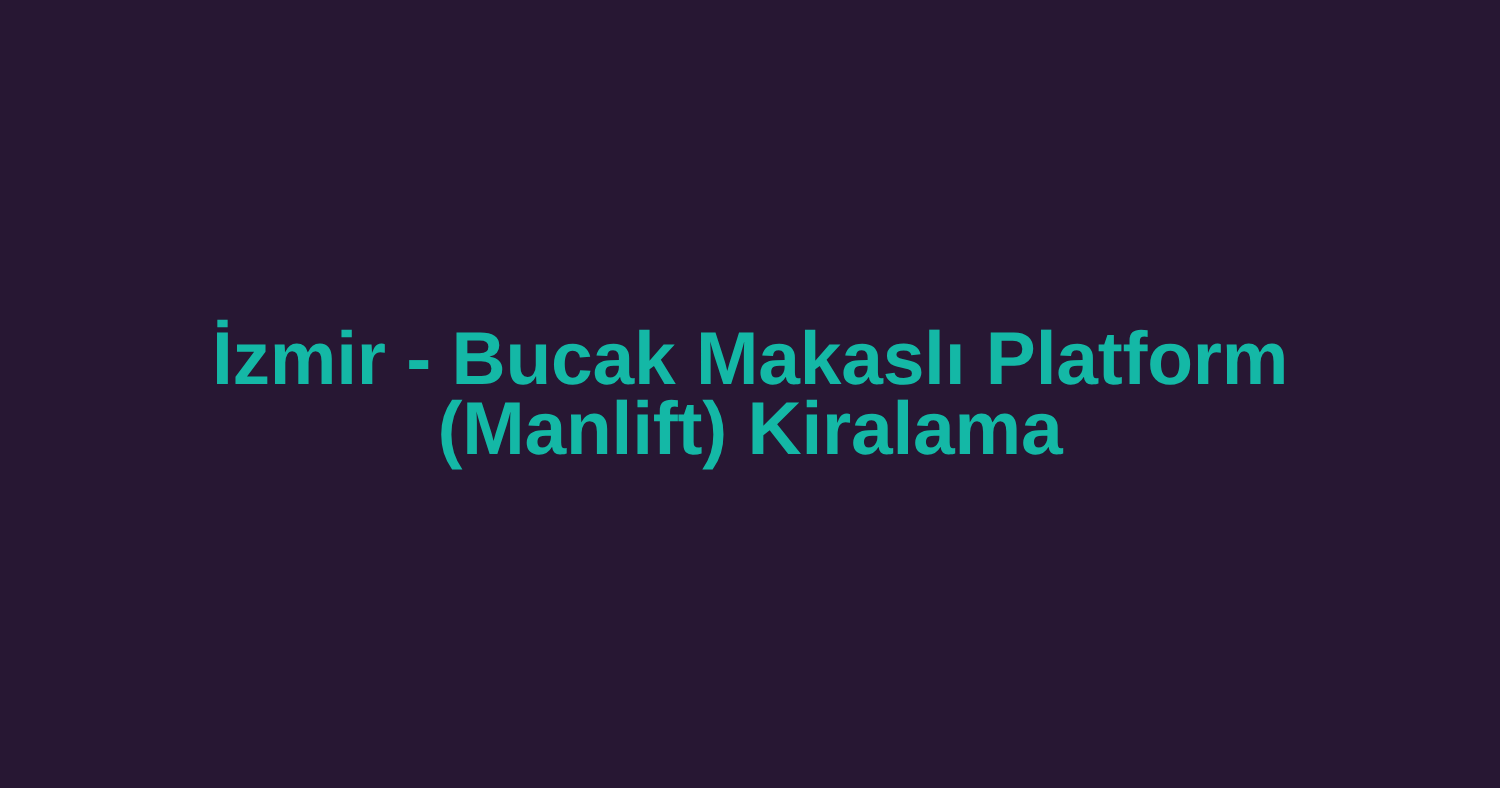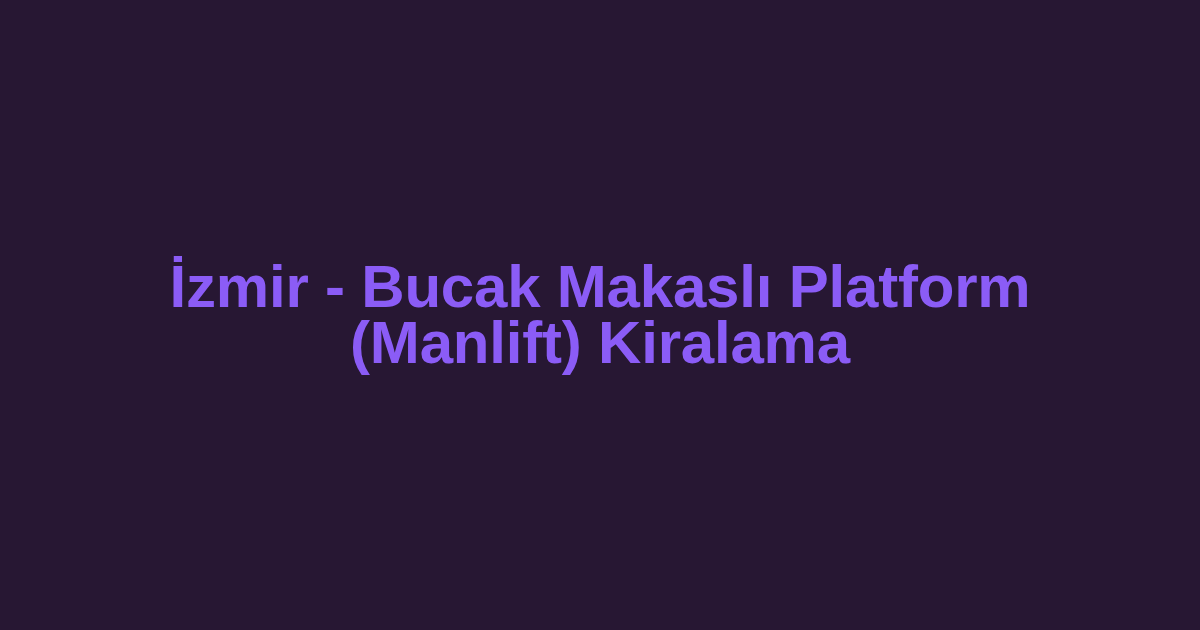--- a/index.html
+++ b/index.html
@@ -47,16 +47,16 @@
     text-align: center;
     white-space: pre-line;
     word-wrap: break-word;
   }
 </style>
 </head>
 <body>
 
 <div class="og-card" style="background-color: rgb(39, 23, 51);">
   <div class="og-card__inner">
-    <h1 class="og-card__title" style="color: #8b5cf6;">İzmir - Bucak Makaslı Platform
+    <h1 class="og-card__title" style="color: #14b8a6;">İzmir - Bucak Makaslı Platform
 (Manlift) Kiralama</h1>
   </div>
 </div>
 
 </body></html>

